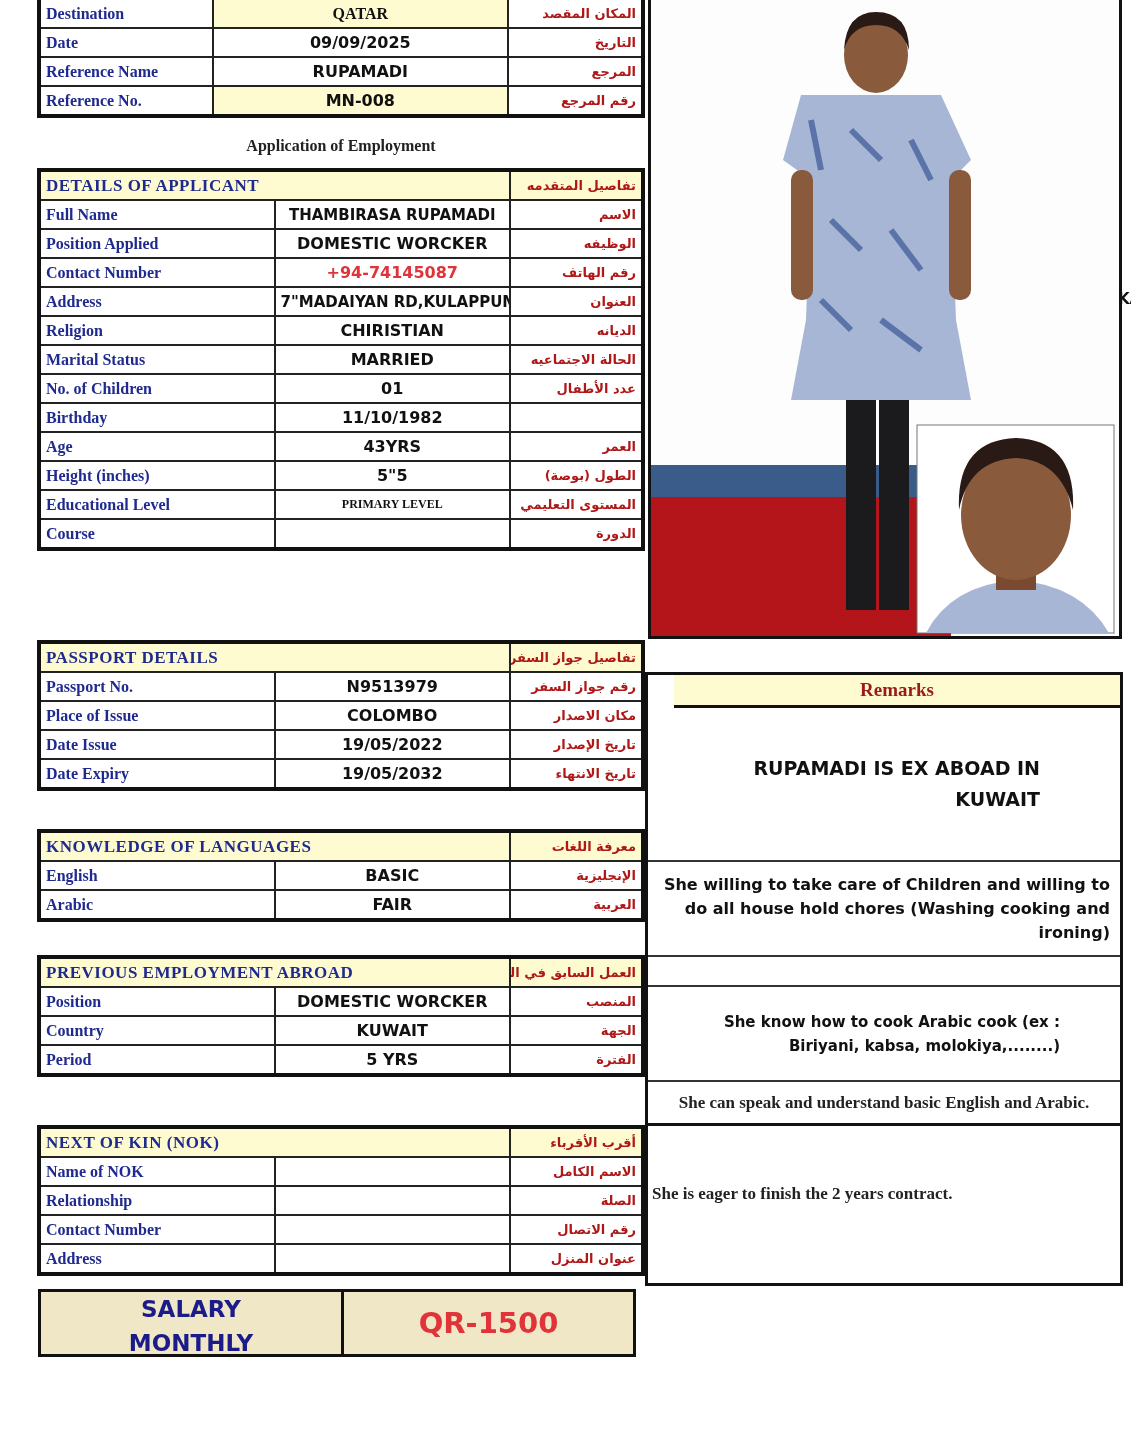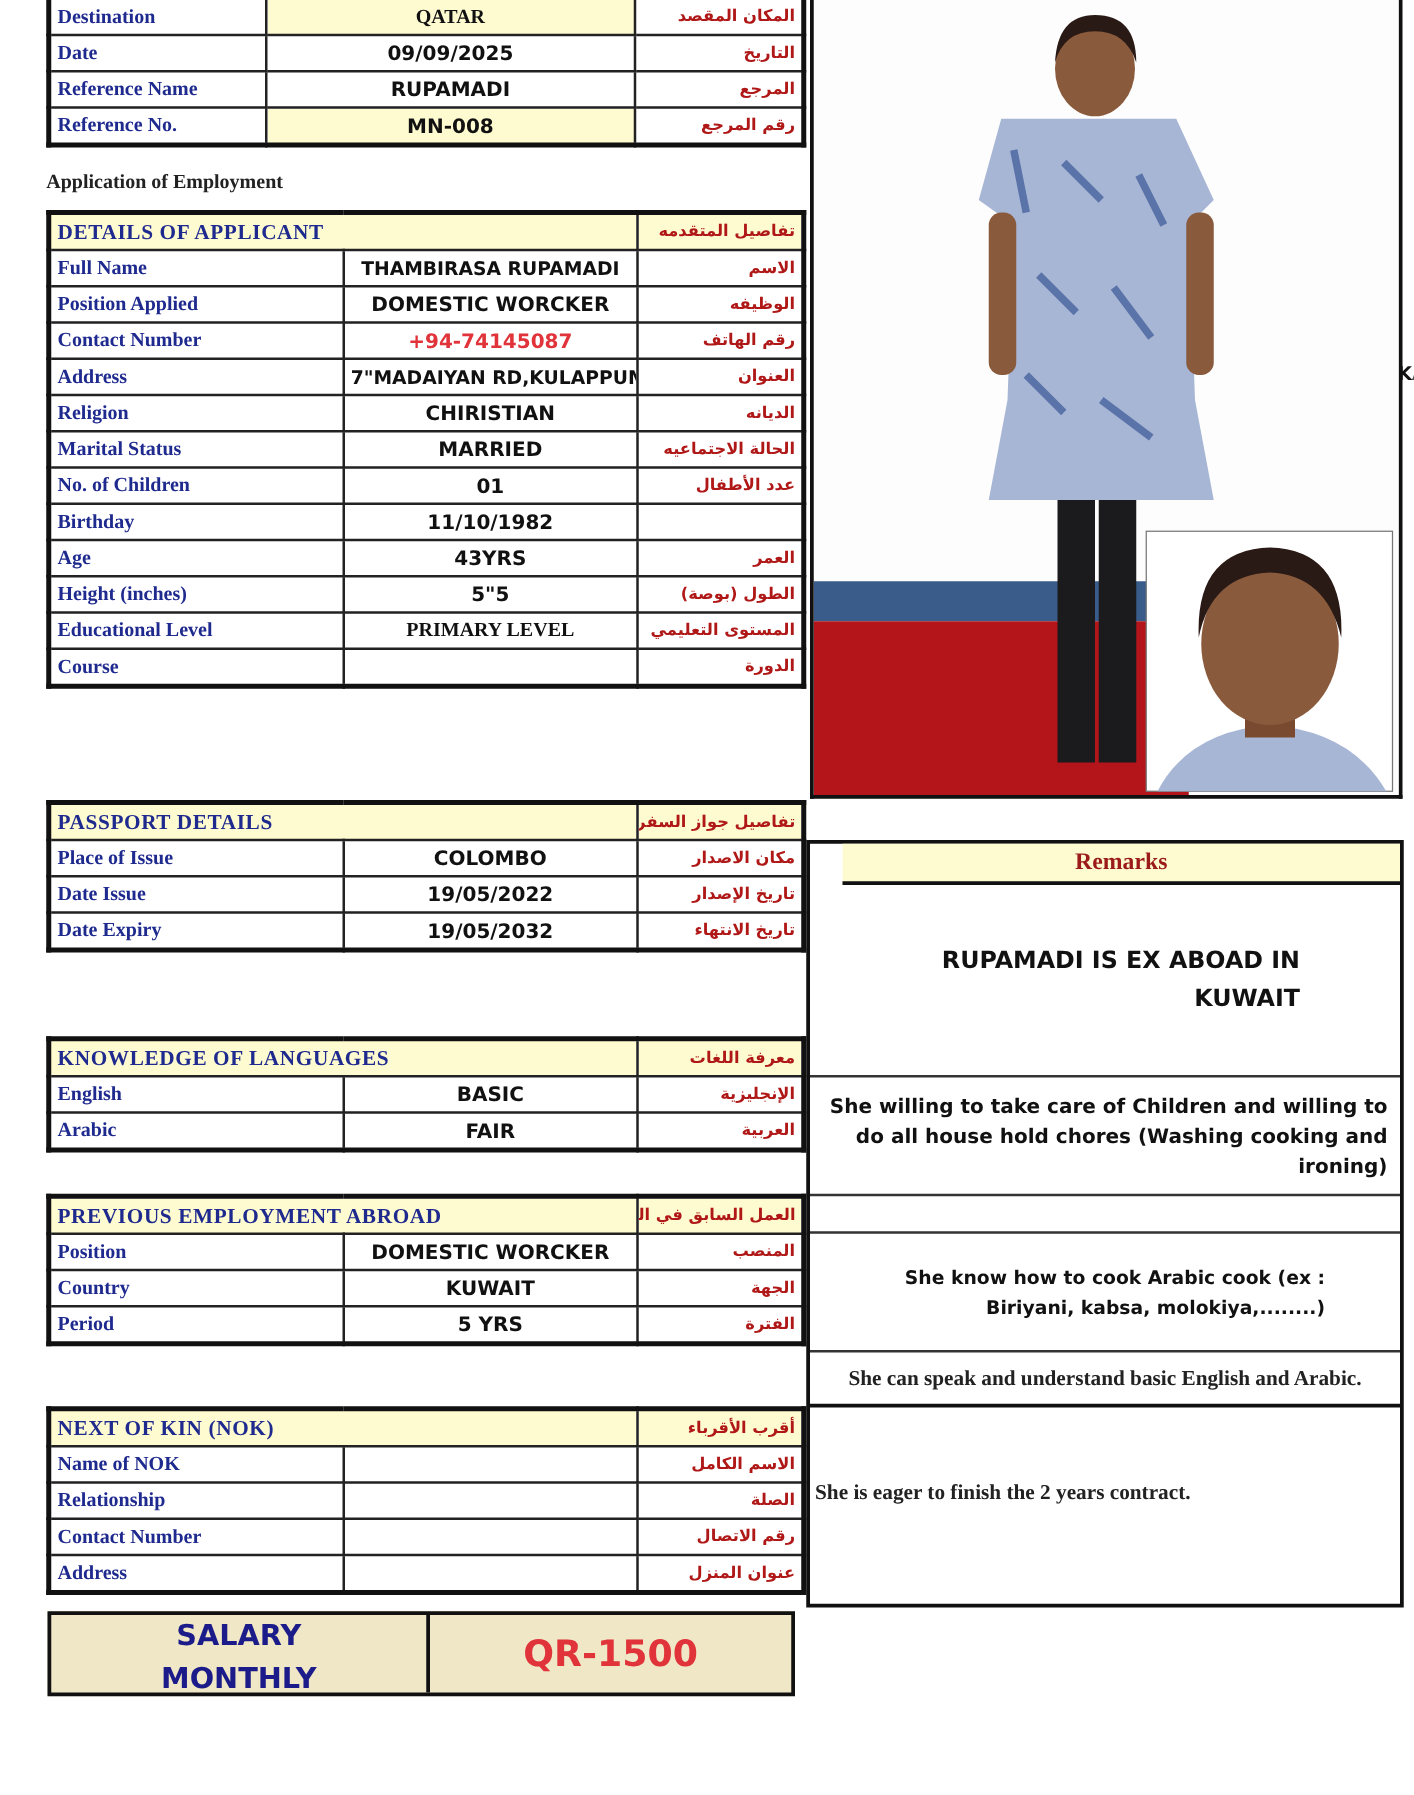--- a/index.html
+++ b/index.html
@@ -2,27 +2,27 @@
 <html><head>
 <meta charset="utf-8">
 <style>
   html,body{margin:0;padding:0;background:#fff;}
   body{width:1131px;height:1436px;position:relative;overflow:hidden;font-family:"Liberation Serif",serif;}
   .abs{position:absolute;}
   table.form{border-collapse:collapse;position:absolute;left:37px;width:608px;table-layout:fixed;border:4px solid #111;}
   table.form td{border:2px solid #222;height:27px;padding:0 5px;vertical-align:middle;white-space:nowrap;overflow:hidden;}
   td.lbl{width:158px;color:#1f2a8f;font-weight:bold;font-size:16px;font-family:"Liberation Serif",serif;}
   td.val{width:278px;text-align:center;color:#111;font-weight:bold;font-size:16px;font-family:"DejaVu Sans",sans-serif;}
-  td.val.serif{font-family:"Liberation Serif",serif;font-size:16px;}
+  td.val.serif{font-family:"Liberation Serif",serif;font-size:12px;}
   td.val.yellow{background:#fefbd0;font-family:"Liberation Serif",serif;}
   td.val.red{color:#e0333a;border-radius:10px;}
   td.ar{width:120px;text-align:right;direction:rtl;color:#b01818;font-weight:bold;font-size:13px;font-family:"DejaVu Sans",sans-serif;padding-right:12px;}
   tr.head td{background:#fefbd0;}
   tr.head td.htitle{color:#1f2a8f;font-weight:bold;font-size:17px;font-family:"Liberation Serif",serif;letter-spacing:.5px;}
-  .title{left:37px;width:608px;top:137px;font-weight:bold;font-size:16px;color:#222;}
+  .title{left:37px;width:608px;top:137px;text-align:center;font-weight:bold;font-size:16px;color:#222;}
   .photo{left:648px;top:0;width:468px;height:636px;border:3px solid #111;border-top:none;background:#fff;overflow:hidden;}
   .remarks{left:645px;top:672px;width:472px;border:3px solid #111;}
   .remarks .rh{background:#fefbd0;text-align:center;color:#9b1b1b;font-weight:bold;font-size:19px;height:30px;line-height:30px;border-bottom:3px solid #111;margin-left:26px;}
   .remarks .rc{border-top:2px solid #333;text-align:right;display:flex;align-items:center;justify-content:center;padding:0 10px;box-sizing:border-box;}
   .sans{font-family:"DejaVu Sans",sans-serif;font-weight:bold;color:#111;}
   .salary{left:38px;top:1289px;width:598px;height:68px;border:3px solid #111;display:flex;background:#efe7c5;box-sizing:border-box;}
   .salary .sl{width:300px;border-right:3px solid #111;text-align:center;color:#1b1b8a;font-family:"DejaVu Sans",sans-serif;font-weight:bold;font-size:23px;line-height:34px;}
   .salary .sv{flex:1;display:flex;align-items:center;justify-content:center;color:#e0333a;font-family:"DejaVu Sans",sans-serif;font-weight:bold;font-size:29px;}
 </style>
 </head>
@@ -124,20 +124,25 @@
 </tbody>
   </table>
 
 <table class="form" style="top:640px;">
   <tbody>
       <tr class="head">
     <td colspan="2" class="htitle">PASSPORT DETAILS</td>
     <td class="ar">تفاصيل جواز السفر</td>
   </tr>
   <tr>
+        <td class="lbl">Passport No.</td>
+        <td class="val">N9513979</td>
+        <td class="ar">رقم جواز السفر</td>
+      </tr>
+  <tr>
         <td class="lbl">Place of Issue</td>
         <td class="val">COLOMBO</td>
         <td class="ar">مكان الاصدار</td>
       </tr>
   <tr>
         <td class="lbl">Date Issue</td>
         <td class="val">19/05/2022</td>
         <td class="ar">تاريخ الإصدار</td>
       </tr>
   <tr>

